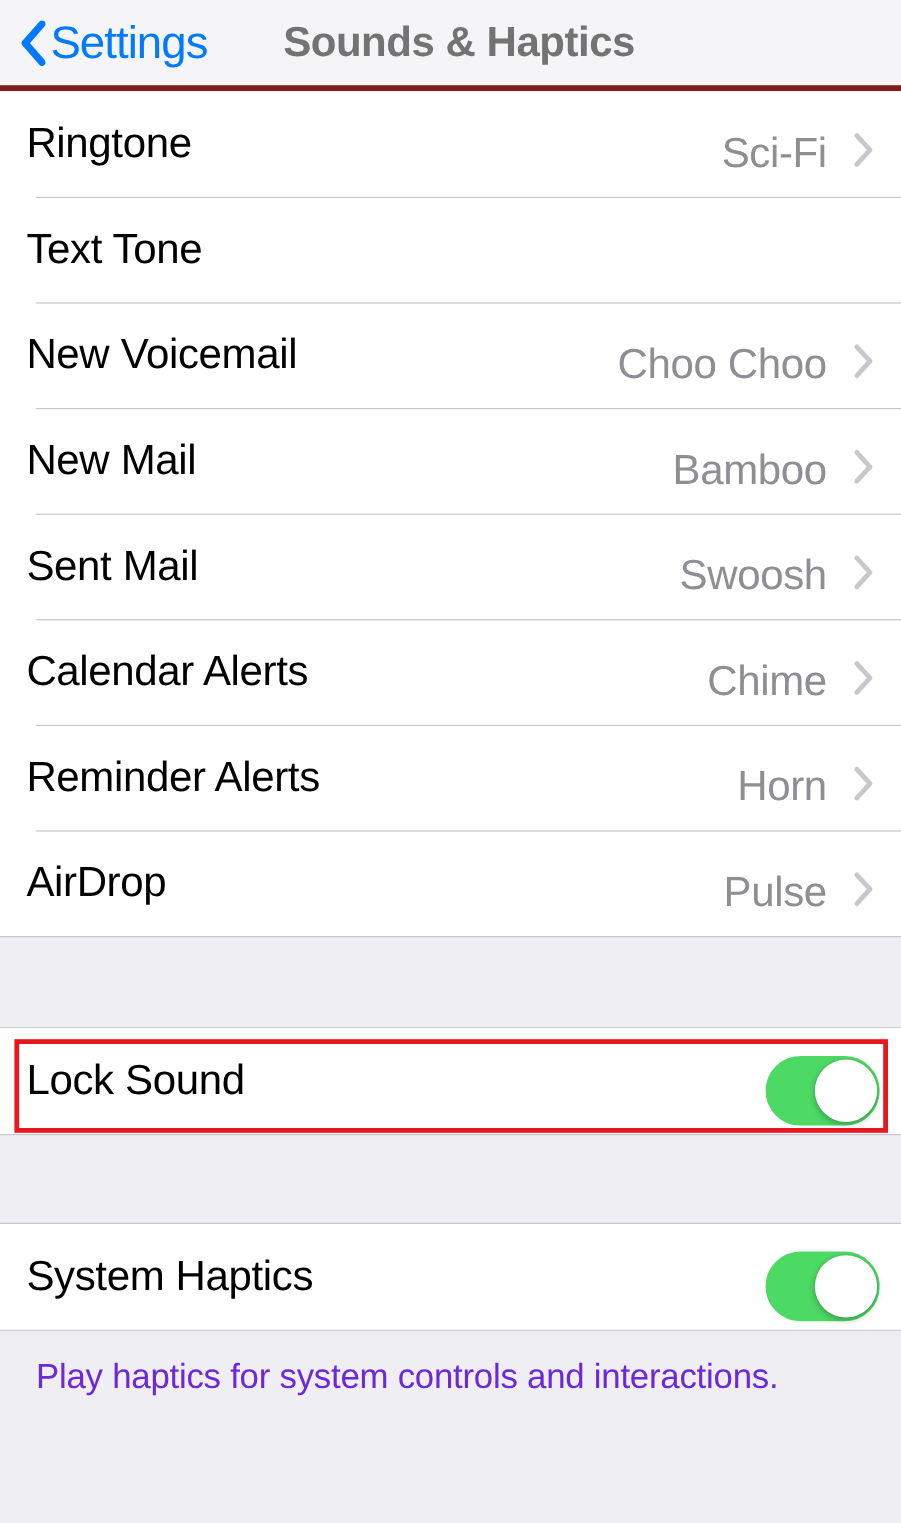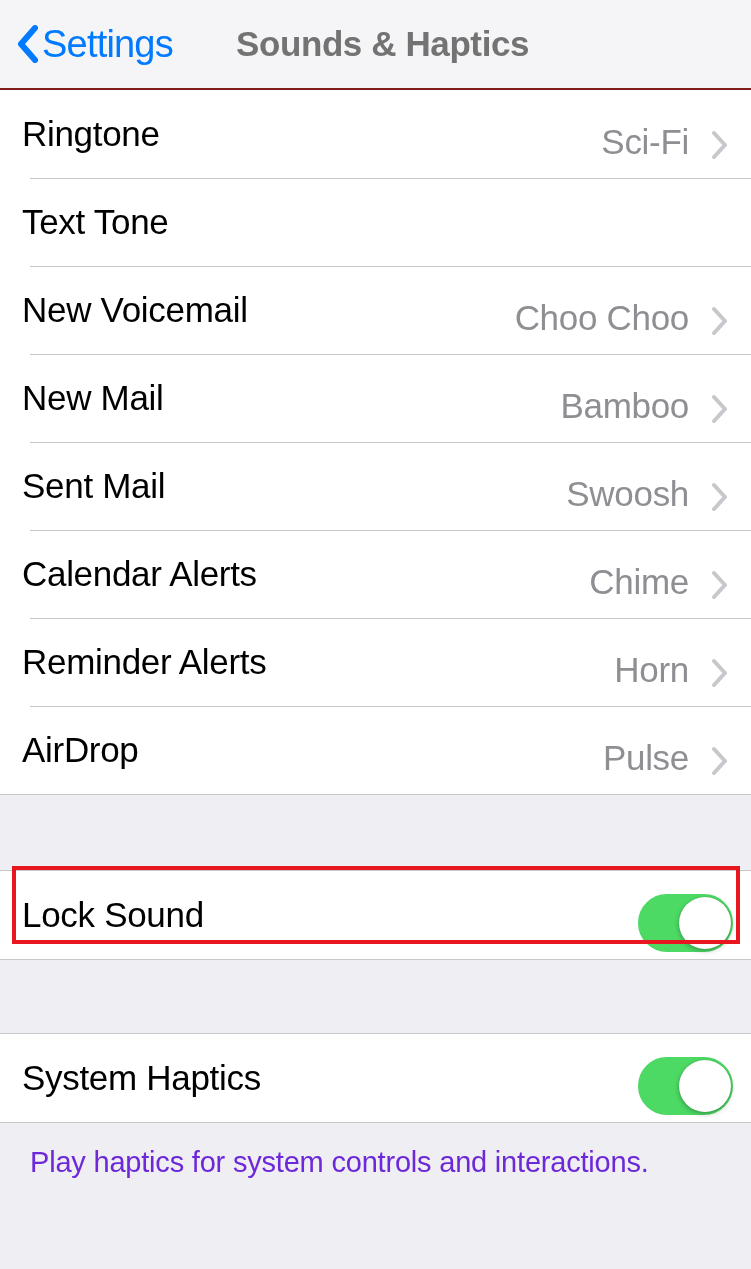--- a/index.html
+++ b/index.html
@@ -17,23 +17,23 @@
   .screen {
     position: relative;
     width: 751px;
     height: 1269px;
     background: #EFEEF3;
   }
 
   
   .navbar {
     position: relative;
-    height: 90px;
+    height: 76px;
     background: #F5F4F6;
-    border-bottom: 2px solid #7f1d1d;
+    border-bottom: 5px solid #7f1d1d;
     box-sizing: border-box;
     display: flex;
     align-items: center;
   }
   .back-button {
     display: flex;
     align-items: center;
     margin-left: 16px;
     cursor: pointer;
   }
@@ -95,21 +95,21 @@
   }
   .row-label {
     font-size: 35px;
     color: #000000;
     letter-spacing: -0.3px;
     white-space: nowrap;
   }
   .row-right {
     margin-left: auto;
     display: flex;
-    align-items: flex-end;
+    align-items: flex-start;
     margin-top: 16px;
   }
   .row-value {
     font-size: 35px;
     color: #8E8E93;
     letter-spacing: -0.3px;
     white-space: nowrap;
   }
   .disclosure {
     width: 34px;

